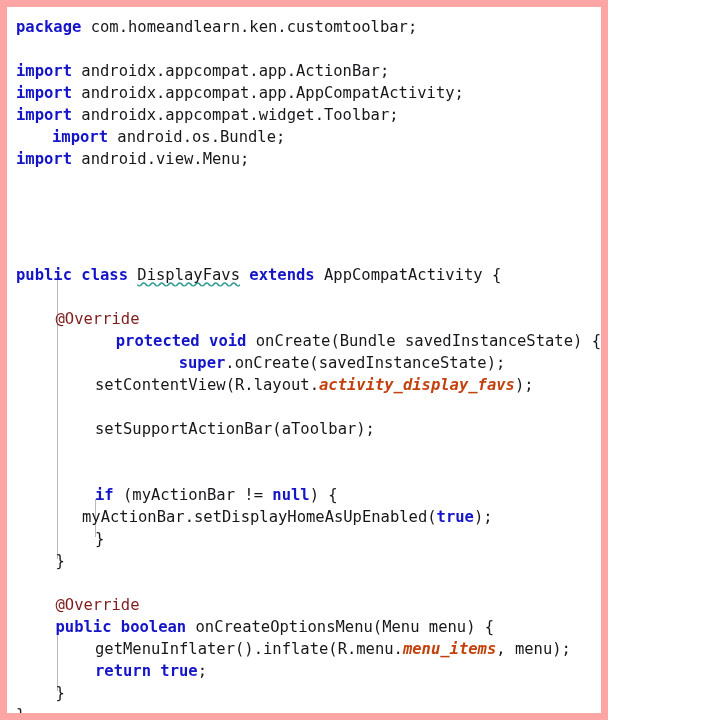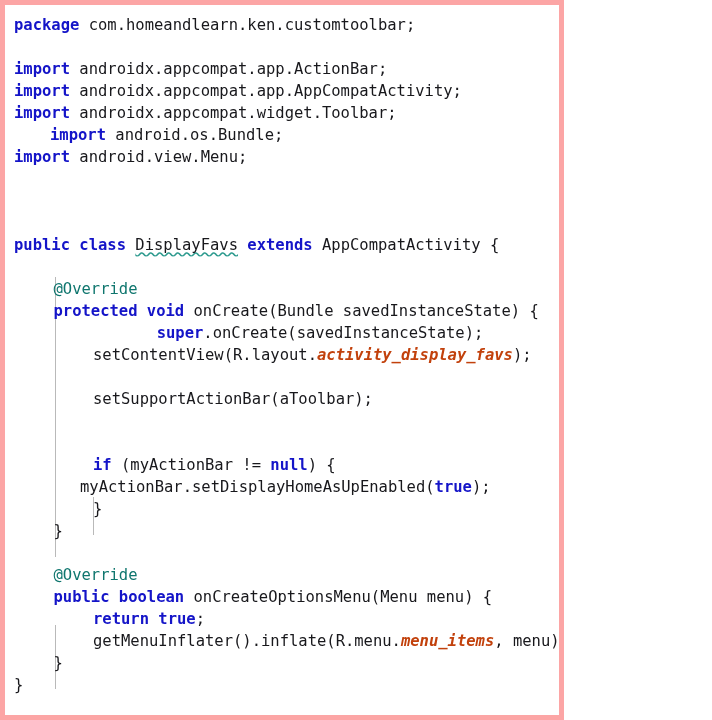--- a/index.html
+++ b/index.html
@@ -11,24 +11,24 @@
   body {
     width: 712px;
     height: 720px;
     overflow: hidden;
     font-family: "DejaVu Sans Mono", "Liberation Mono", monospace;
   }
 
   #editor-frame {
     position: relative;
     box-sizing: border-box;
-    width: 564px;
+    width: 608px;
     height: 720px;
     background: #ffffff;
-    border: 5px solid #fca5a5;
+    border: 7px solid #fca5a5;
     overflow: hidden;
   }
 
   #code-surface {
     position: absolute;
     left: 0;
     top: 0;
     right: 0;
     bottom: 0;
     padding: 9px 0 0 0;
@@ -53,21 +53,21 @@
     font-size: 15.5px;
     white-space: pre;
     color: #1a1a1a;
     padding-left: 9px;
     letter-spacing: 0px;
   }
 
   
   .t-kw      { color: #1414c8; font-weight: bold; }
   .t-plain   { color: #18181c; }
-  .t-anno    { color: #0f766e; }
+  .t-anno    { color: #7f1d1d; }
   .t-res     { color: #c2410c; font-weight: bold; font-style: italic; }
   .t-dim     { color: #a3a3a3; }
   .t-err     {
     color: #18181c;
     text-decoration: underline wavy #2e9b8f;
     text-decoration-skip-ink: none;
   }
 </style>
 </head>
 <body>
@@ -83,36 +83,36 @@
         <div class="code-line" style="padding-left: 9px;"><span class="t-kw">package</span><span class="t-plain"> com.homeandlearn.ken.customtoolbar;</span></div>
         <div class="code-line" style="padding-left: 9px;">&nbsp;</div>
         <div class="code-line" style="padding-left: 9px;"><span class="t-kw">import</span><span class="t-plain"> androidx.appcompat.app.ActionBar;</span></div>
         <div class="code-line" style="padding-left: 9px;"><span class="t-kw">import</span><span class="t-plain"> androidx.appcompat.app.AppCompatActivity;</span></div>
         <div class="code-line" style="padding-left: 9px;"><span class="t-kw">import</span><span class="t-plain"> androidx.appcompat.widget.Toolbar;</span></div>
         <div class="code-line" style="padding-left: 9px; margin-left: 36px;"><span class="t-kw">import</span><span class="t-plain"> android.os.Bundle;</span></div>
         <div class="code-line" style="padding-left: 9px;"><span class="t-kw">import</span><span class="t-plain"> android.view.Menu;</span></div>
         <div class="code-line" style="padding-left: 9px;">&nbsp;</div>
         <div class="code-line" style="padding-left: 9px;">&nbsp;</div>
         <div class="code-line" style="padding-left: 9px;">&nbsp;</div>
-        <div class="code-line" style="padding-left: 9px;"><span class="t-kw">public</span><span class="t-plain"> </span><span class="t-kw">class</span><span class="t-plain"> </span><span class="t-err">DisplayFavs</span><span class="t-plain"> </span><span class="t-kw">extends</span><span class="t-plain"> AppCompatActivity {</span></div>
+        <div class="code-line" style="padding-left: 9px; margin-top: 28px;"><span class="t-kw">public</span><span class="t-plain"> </span><span class="t-kw">class</span><span class="t-plain"> </span><span class="t-err">DisplayFavs</span><span class="t-plain"> </span><span class="t-kw">extends</span><span class="t-plain"> AppCompatActivity {</span></div>
         <div class="code-line" style="padding-left: 9px;">&nbsp;</div>
         <div class="code-line" style="padding-left: 48.5px;"><span class="t-anno">@Override</span></div>
-        <div class="code-line" style="padding-left: 48.5px;"><span class="t-kw">protected</span><span class="t-plain"> </span><span class="t-kw">void</span><span class="t-plain"> onCreate(Bundle savedInstanceState) {</span></div>
+        <div class="code-line" style="padding-left: 48.5px; text-align: right;"><span class="t-kw">protected</span><span class="t-plain"> </span><span class="t-kw">void</span><span class="t-plain"> onCreate(Bundle savedInstanceState) {</span></div>
         <div class="code-line" style="padding-left: 76px; text-align: center;"><span class="t-kw">super</span><span class="t-plain">.onCreate(savedInstanceState);</span></div>
         <div class="code-line" style="padding-left: 88px;"><span class="t-plain">setContentView(R.layout.</span><span class="t-res">activity_display_favs</span><span class="t-plain">);</span></div>
         <div class="code-line" style="padding-left: 9px;">&nbsp;</div>
         <div class="code-line" style="padding-left: 88px;"><span class="t-plain">setSupportActionBar(aToolbar);</span></div>
         <div class="code-line" style="padding-left: 9px;">&nbsp;</div>
         <div class="code-line" style="padding-left: 9px;">&nbsp;</div>
         <div class="code-line" style="padding-left: 88px;"><span class="t-kw">if</span><span class="t-plain"> (myActionBar != </span><span class="t-kw">null</span><span class="t-plain">) {</span></div>
         <div class="code-line" style="padding-left: 75px;"><span class="t-plain">myActionBar.setDisplayHomeAsUpEnabled(</span><span class="t-kw">true</span><span class="t-plain">);</span></div>
         <div class="code-line" style="padding-left: 88px;"><span class="t-plain">}</span></div>
         <div class="code-line" style="padding-left: 48.5px;"><span class="t-plain">}</span></div>
         <div class="code-line" style="padding-left: 9px;">&nbsp;</div>
         <div class="code-line" style="padding-left: 48.5px;"><span class="t-anno">@Override</span></div>
         <div class="code-line" style="padding-left: 48.5px;"><span class="t-kw">public</span><span class="t-plain"> </span><span class="t-kw">boolean</span><span class="t-plain"> onCreateOptionsMenu(Menu menu) {</span></div>
+        <div class="code-line" style="padding-left: 88px;"><span class="t-plain">getMenuInflater().inflate(R.menu.</span><span class="t-res">menu_items</span><span class="t-plain">, menu);</span></div>
         <div class="code-line" style="padding-left: 88px;"><span class="t-kw">return</span><span class="t-plain"> </span><span class="t-kw">true</span><span class="t-plain">;</span></div>
-        <div class="code-line" style="padding-left: 88px;"><span class="t-plain">getMenuInflater().inflate(R.menu.</span><span class="t-res">menu_items</span><span class="t-plain">, menu);</span></div>
         <div class="code-line" style="padding-left: 48.5px;"><span class="t-plain">}</span></div>
         <div class="code-line" style="padding-left: 9px;"><span class="t-plain">}</span></div>
       </div>
   </div>
 </div>
 
 </body></html>

